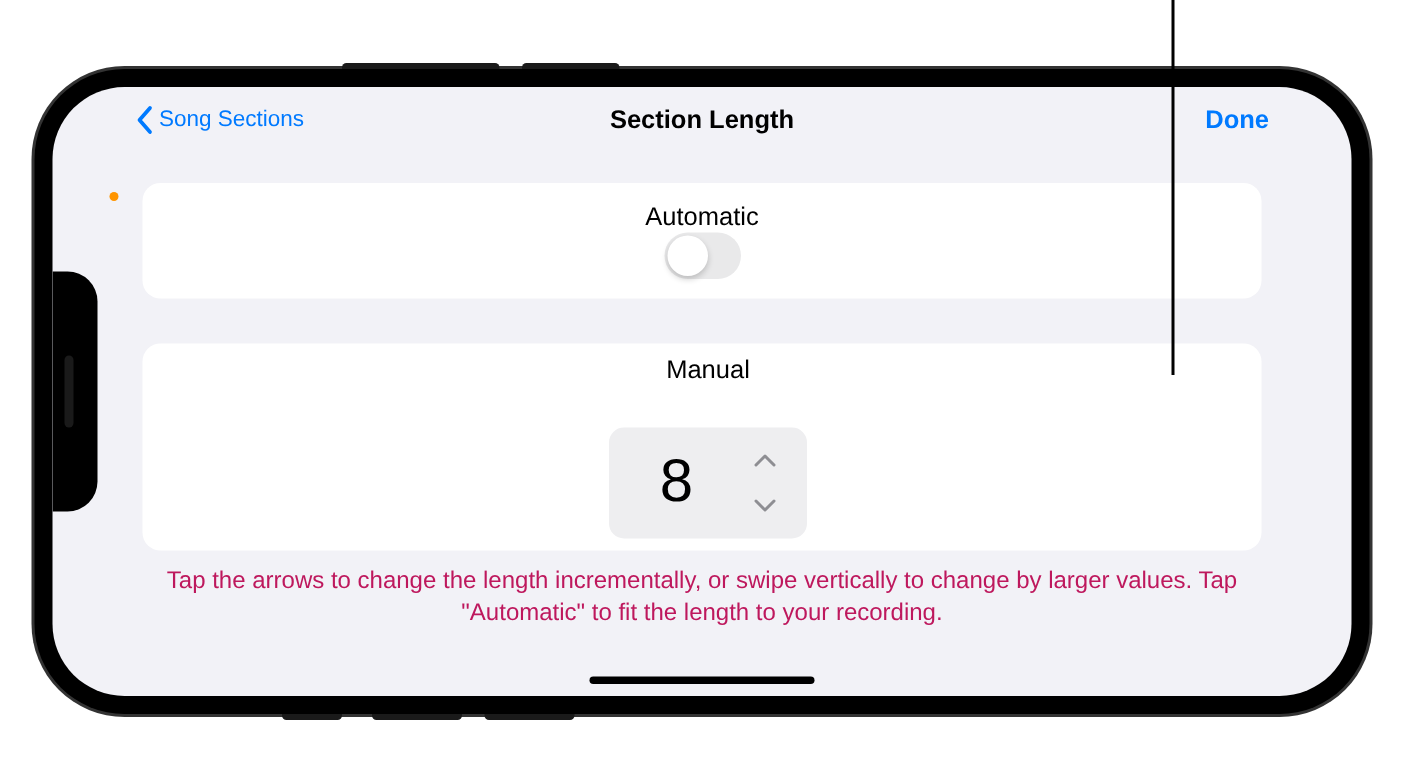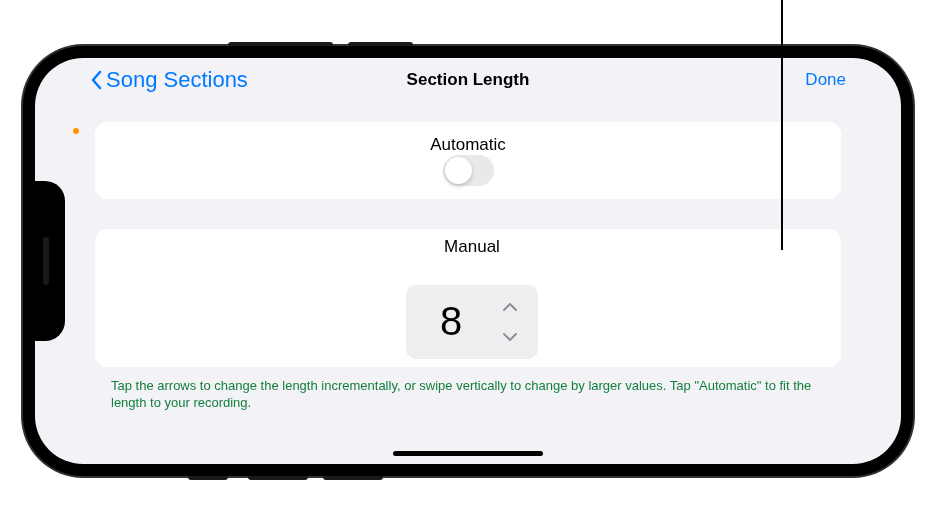--- a/index.html
+++ b/index.html
@@ -134,21 +134,21 @@
       align-items: center;
       justify-content: space-between;
       padding: 0 55px 0 55px;
       position: relative;
     }
     
     .nav-back {
       display: flex;
       align-items: center;
       color: #007aff;
-      font-size: 22px;
+      font-size: 15px;
       cursor: pointer;
     }
     
     .nav-back svg {
       width: 12px;
       height: 20px;
       margin-right: 4px;
     }
     
     .nav-title {
@@ -156,21 +156,21 @@
       left: 50%;
       transform: translateX(-50%);
       font-size: 17px;
       font-weight: 600;
       color: #000000;
     }
     
     .nav-done {
       color: #007aff;
       font-size: 17px;
-      font-weight: 400;
+      font-weight: 700;
       cursor: pointer;
     }
     
     
     .orange-dot {
       position: absolute;
       left: 38px;
       top: 70px;
       width: 6px;
       height: 6px;
@@ -273,23 +273,24 @@
     }
     
     .stepper-arrow svg {
       width: 16px;
       height: 10px;
     }
     
     
     .footer-text {
       padding: 10px 16px 0 16px;
-      font-size: 13px;
-      color: #15803d;
+      font-size: 16px;
+      color: #be185d;
       line-height: 1.35;
+      text-align: center;
     }
     
     
     .callout-line {
       position: absolute;
       left: 781px;
       top: 0;
       width: 1.5px;
       height: 250px;
       background: #000;

